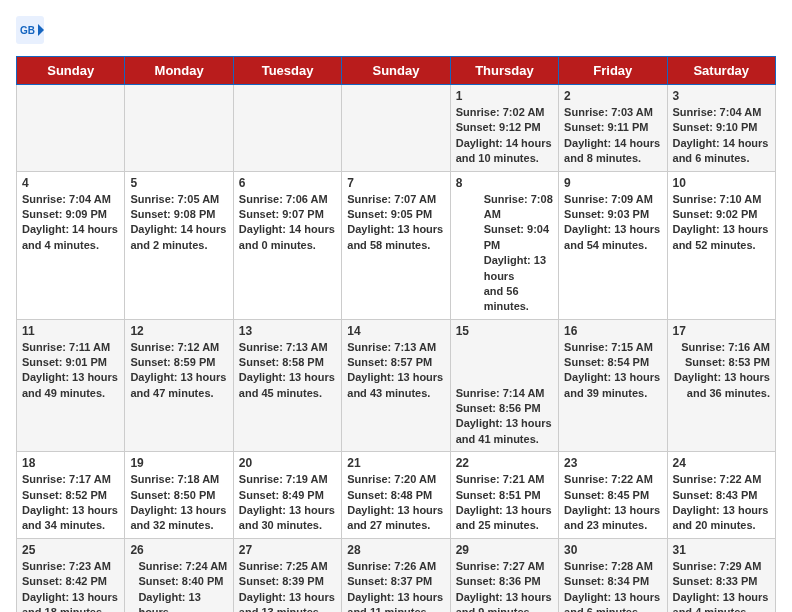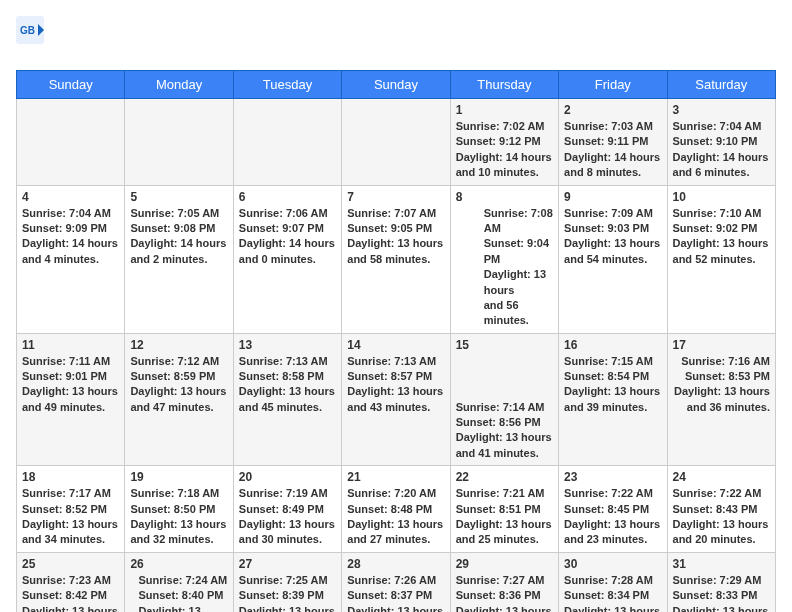--- a/index.html
+++ b/index.html
@@ -7,21 +7,21 @@
       font-family: Arial, sans-serif;
       background: #fff;
       width: 792px;
       min-height: 612px;
       padding: 16px;
     }
     .header-area {
       display: flex;
       justify-content: space-between;
       align-items: flex-start;
-      margin-bottom: 26px;
+      margin-bottom: 12px;
     }
     .logo {
       display: flex;
       align-items: center;
       gap: 4px;
     }
     .logo-text-general {
       font-size: 18px;
       font-weight: bold;
       color: #333;
@@ -46,26 +46,26 @@
     .sub-title {
       font-size: 15px;
       color: #555;
     }
     table {
       width: 100%;
       border-collapse: collapse;
       table-layout: fixed;
     }
     thead tr th {
-      background-color: #3b82f6;
+      background-color: #b91c1c;
       color: #fff;
       text-align: center;
       padding: 6px 4px;
       font-size: 13px;
-      font-weight: normal;
+      font-weight: bold;
       border: 1px solid #1565c0;
     }
     tbody tr td {
       border: 1px solid #ccc;
       vertical-align: top;
       padding: 4px 5px;
       font-size: 10.5px;
       color: #333;
       min-height: 80px;
       height: 80px;

